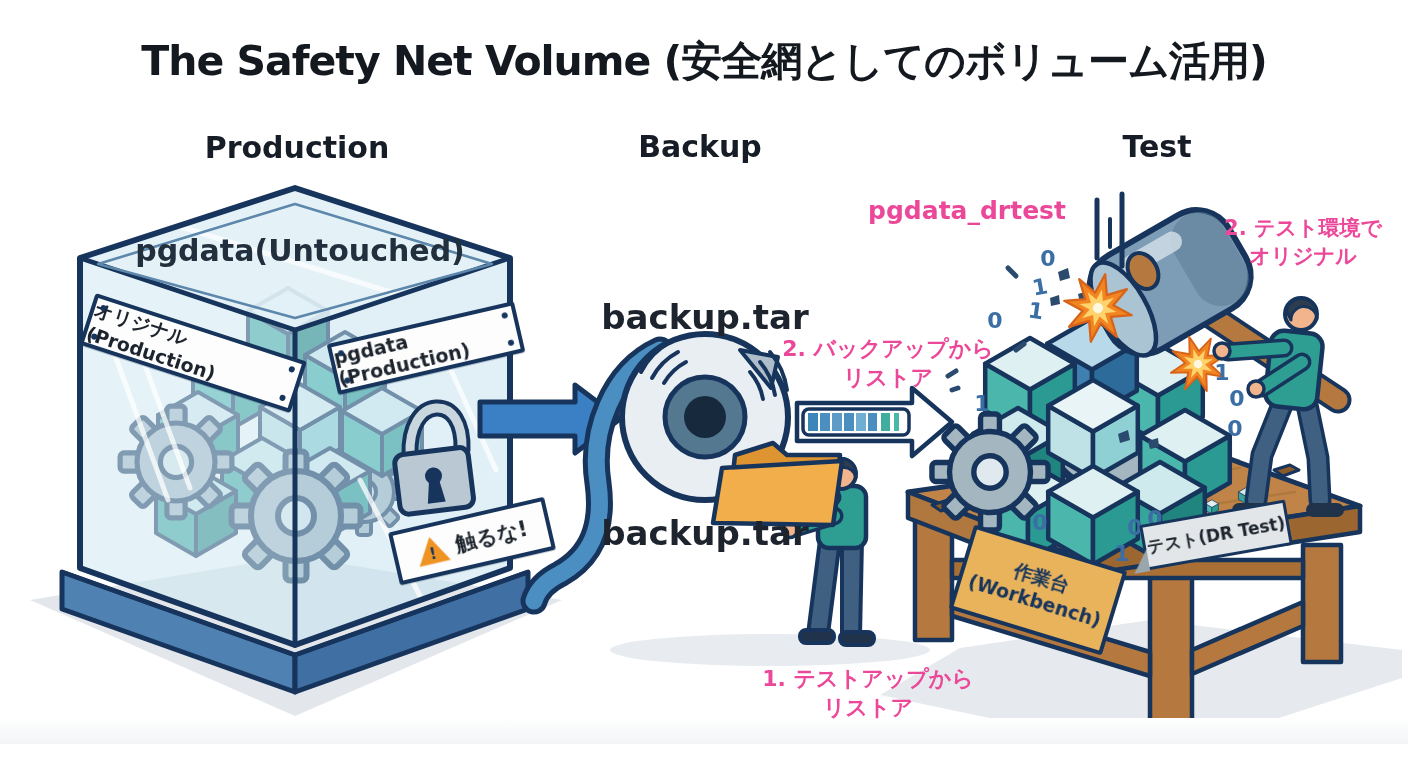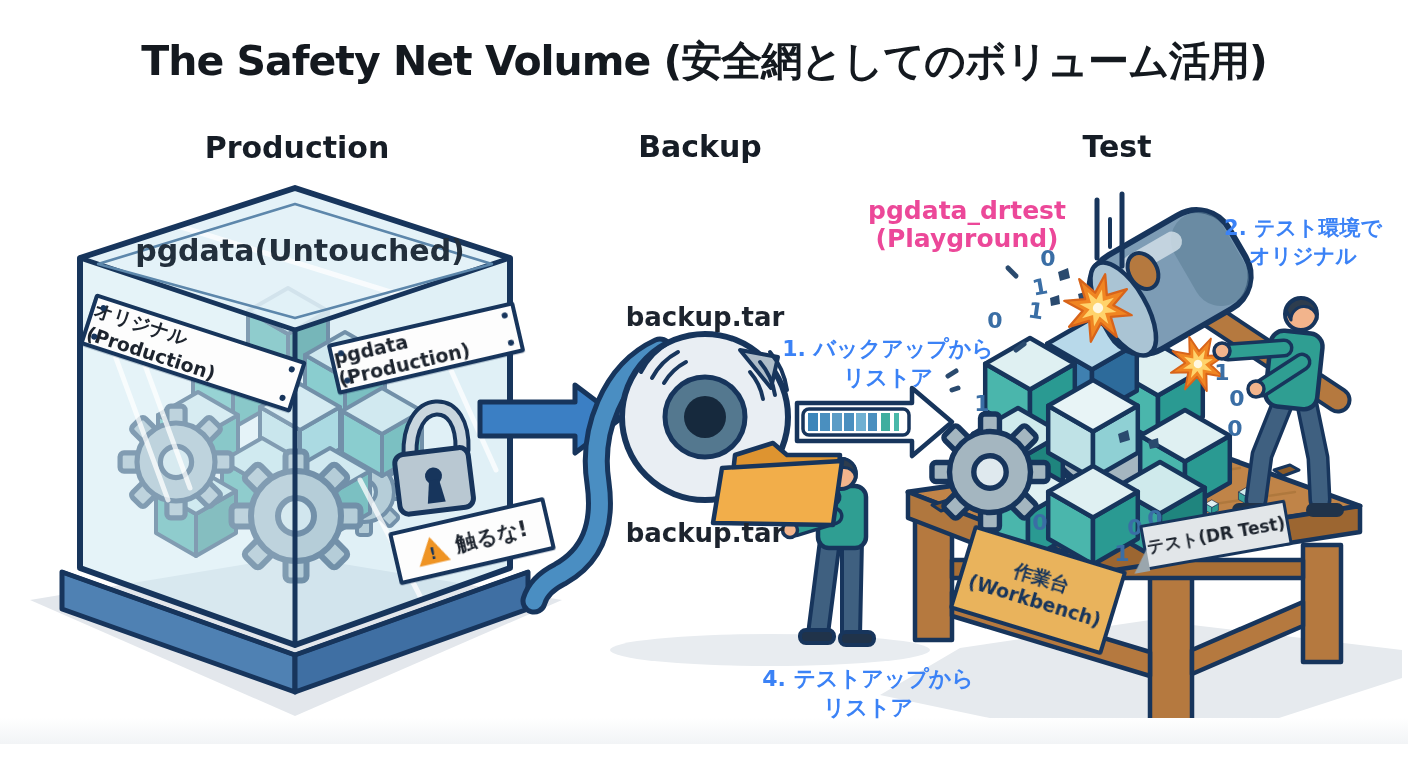--- a/index.html
+++ b/index.html
@@ -7,23 +7,23 @@
           font-family:"DejaVu Sans","Liberation Sans",sans-serif;}
   .canvas::after{content:"";position:absolute;left:0;right:0;bottom:0;height:26px;
           background:linear-gradient(#ffffff,#f2f4f6);pointer-events:none;}
   svg.art{position:absolute;left:0;top:0;width:1408px;height:768px;}
   svg.art *{stroke-linejoin:round;stroke-linecap:round;}
   .txt{position:absolute;transform:translate(-50%,-50%);white-space:nowrap;
        color:#ec4899;font-weight:700;text-align:center;z-index:3;}
   .title{font-size:41px;letter-spacing:-1px;color:#14191f;}
   .hsec{font-size:30px;color:#161d26;}
   .cube-top-label{font-size:30px;color:#222f3c;}
-  .file-label{font-size:26px;color:#1d242e;}
+  .file-label{font-size:34px;color:#1d242e;}
   .jp{font-weight:700;}
-  .step{font-size:22px;color:#3b82f6;}
+  .step{font-size:22px;color:#ec4899;}
   .bdigit{position:absolute;transform:translate(-50%,-50%);color:#3a6ea5;font-weight:800;
           font-size:22px;z-index:3;}
   
   .sign{position:absolute;z-index:4;background:#fdfdfd;border:4px solid #17355c;border-radius:3px;
         display:flex;align-items:center;justify-content:center;color:#1d242e;font-weight:700;
         box-shadow:0 1px 0 rgba(23,53,92,.25);}
   .sign .scr{position:absolute;width:6px;height:6px;border-radius:50%;background:#17355c;}
   .scr.tl{left:5px;top:5px}.scr.tr{right:5px;top:5px}.scr.bl{left:5px;bottom:5px}.scr.br{right:5px;bottom:5px}
   .sign-left{left:82px;top:326px;width:214px;height:46px;transform:rotate(18deg);font-size:19px;}
   .sign-right{left:330px;top:322px;width:184px;height:44px;transform:rotate(-13deg);font-size:19px;}
@@ -295,21 +295,21 @@
       <circle cx="1301" cy="314" r="16" fill="#f2b48c" stroke="#17355c" stroke-width="4"></circle>
       <path d="M 1286,310 A 16 16 0 0 1 1316,308 L 1317,319 A 12 12 0 0 0 1291,320 Z" fill="#2e3d4e" stroke="#17355c" stroke-width="3"></path>
     </g>
   </g>
 </svg>
 
 <div class="txt title" style="left:704px;top:61px">The Safety Net Volume (安全網としてのボリューム活用)</div>
 
 <div class="txt hsec" style="left:297px;top:147px">Production</div>
 <div class="txt hsec" style="left:700px;top:146px">Backup</div>
-<div class="txt hsec" style="left:1117px;top:146px">Test</div>
+<div class="txt hsec" style="left:1157px;top:146px">Test</div>
 
 <div class="txt cube-top-label" style="left:300px;top:250px">pgdata(Untouched)</div>
 
 <div class="sign sign-left">
   <i class="scr tl"></i>
       <i class="scr tr"></i>
   <i class="scr bl"></i>
       <i class="scr br"></i>
   <span class="jp">オリジナル(Production)</span>
 </div>
@@ -323,38 +323,37 @@
 <div class="sign sign-warn">
   <span class="warn-tri">
         <b>!</b>
       </span>
   <span class="jp">触るな!</span>
 </div>
 
 <div class="txt file-label" style="left:705px;top:317px">backup.tar</div>
 <div class="txt file-label" style="left:705px;top:533px">backup.tar</div>
 
-<div class="txt step" style="left:888px;top:349px">1. バックアップから</div>
+<div class="txt step" style="left:888px;top:349px">2. バックアップから</div>
 <div class="txt step" style="left:888px;top:378px">リストア</div>
 
 <div class="txt" style="left:967px;top:210px;font-size:25px">pgdata_drtest</div>
-<div class="txt" style="left:967px;top:238px;font-size:25px">(Playground)</div>
 
 <div class="txt step" style="left:1303px;top:228px;font-size:21px">2. テスト環境で</div>
 <div class="txt step" style="left:1303px;top:256px;font-size:21px">オリジナル</div>
 
 <div class="sign-bench">
   <span>作業台</span>
   <span>(Workbench)</span>
 </div>
 <div class="sign-tent">
   <span>テスト(DR Test)</span>
 </div>
 
-<div class="txt step" style="left:868px;top:679px">4. テストアップから</div>
+<div class="txt step" style="left:868px;top:679px">1. テストアップから</div>
 <div class="txt step" style="left:868px;top:708px">リストア</div>
 
 <div class="bdigit" style="left:1048px;top:258px">0</div>
 <div class="bdigit" style="left:1040px;top:287px;transform:translate(-50%,-50%) rotate(-10deg)">1</div>
 <div class="bdigit" style="left:1036px;top:311px;transform:translate(-50%,-50%) rotate(8deg)">1</div>
 <div class="bdigit" style="left:995px;top:320px">0</div>
 <div class="bdigit" style="left:982px;top:403px">1</div>
 <div class="bdigit" style="left:1222px;top:372px">1</div>
 <div class="bdigit" style="left:1237px;top:398px">0</div>
 <div class="bdigit" style="left:1235px;top:428px">0</div>

